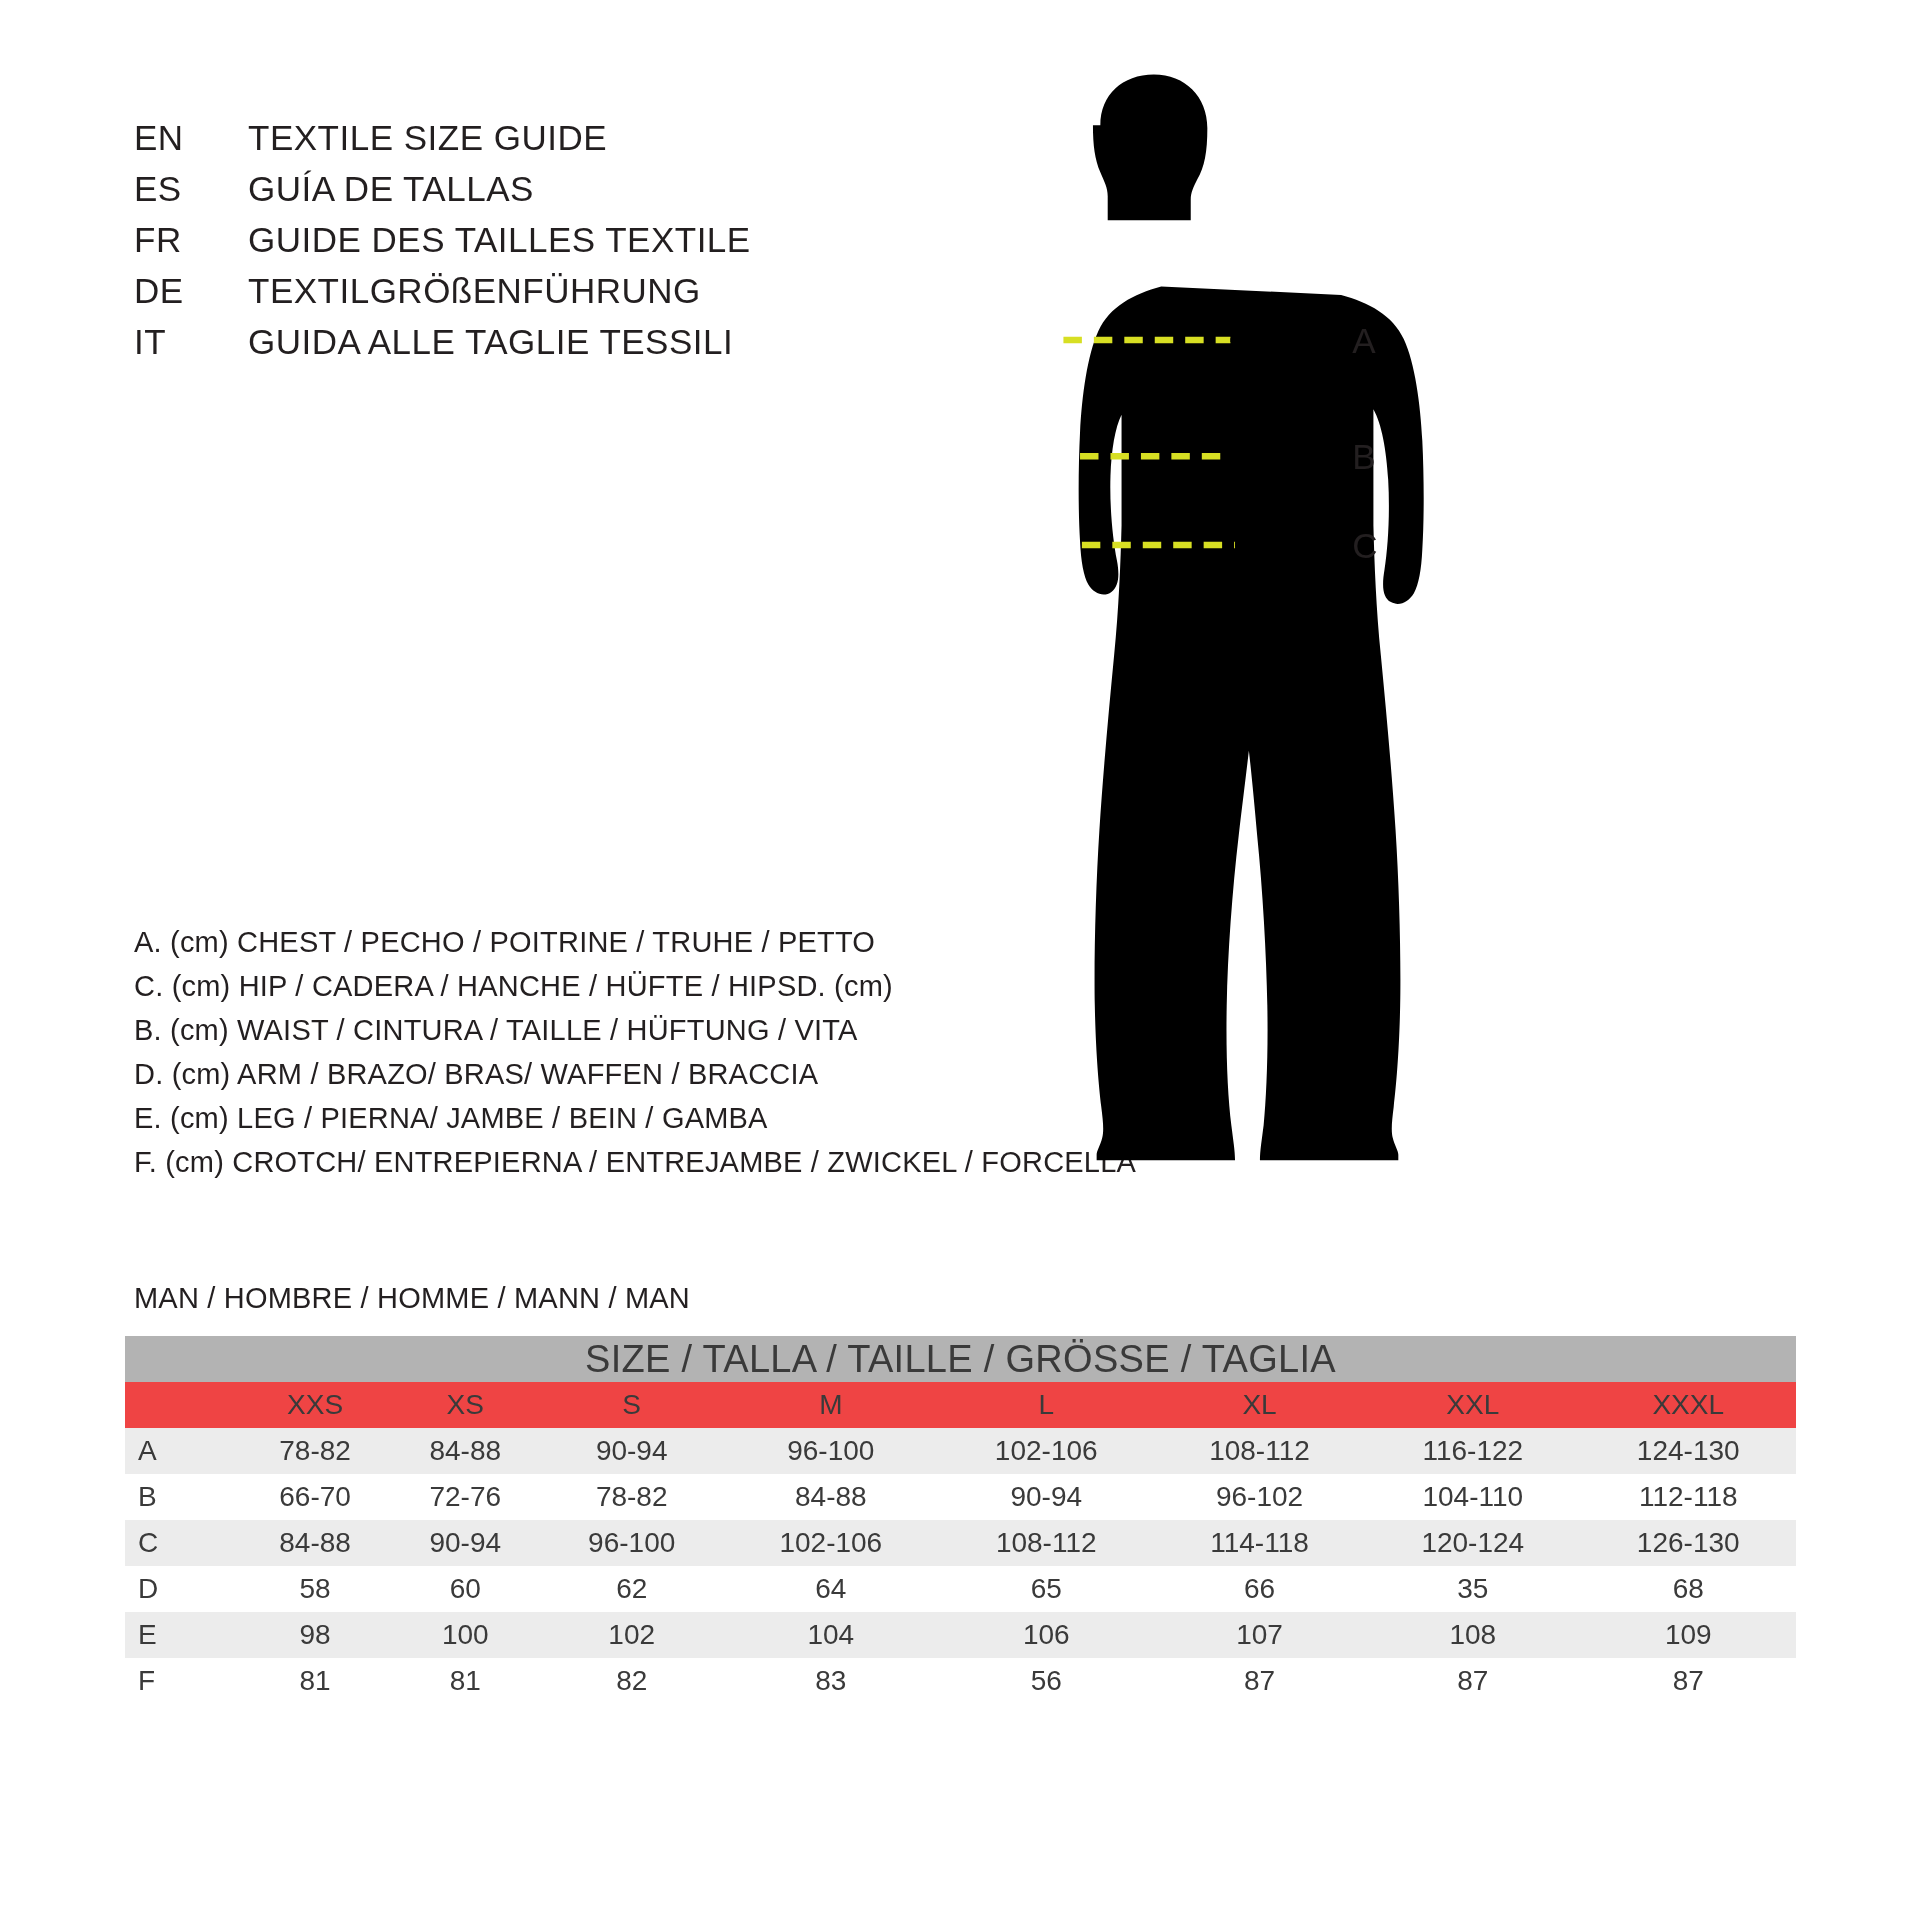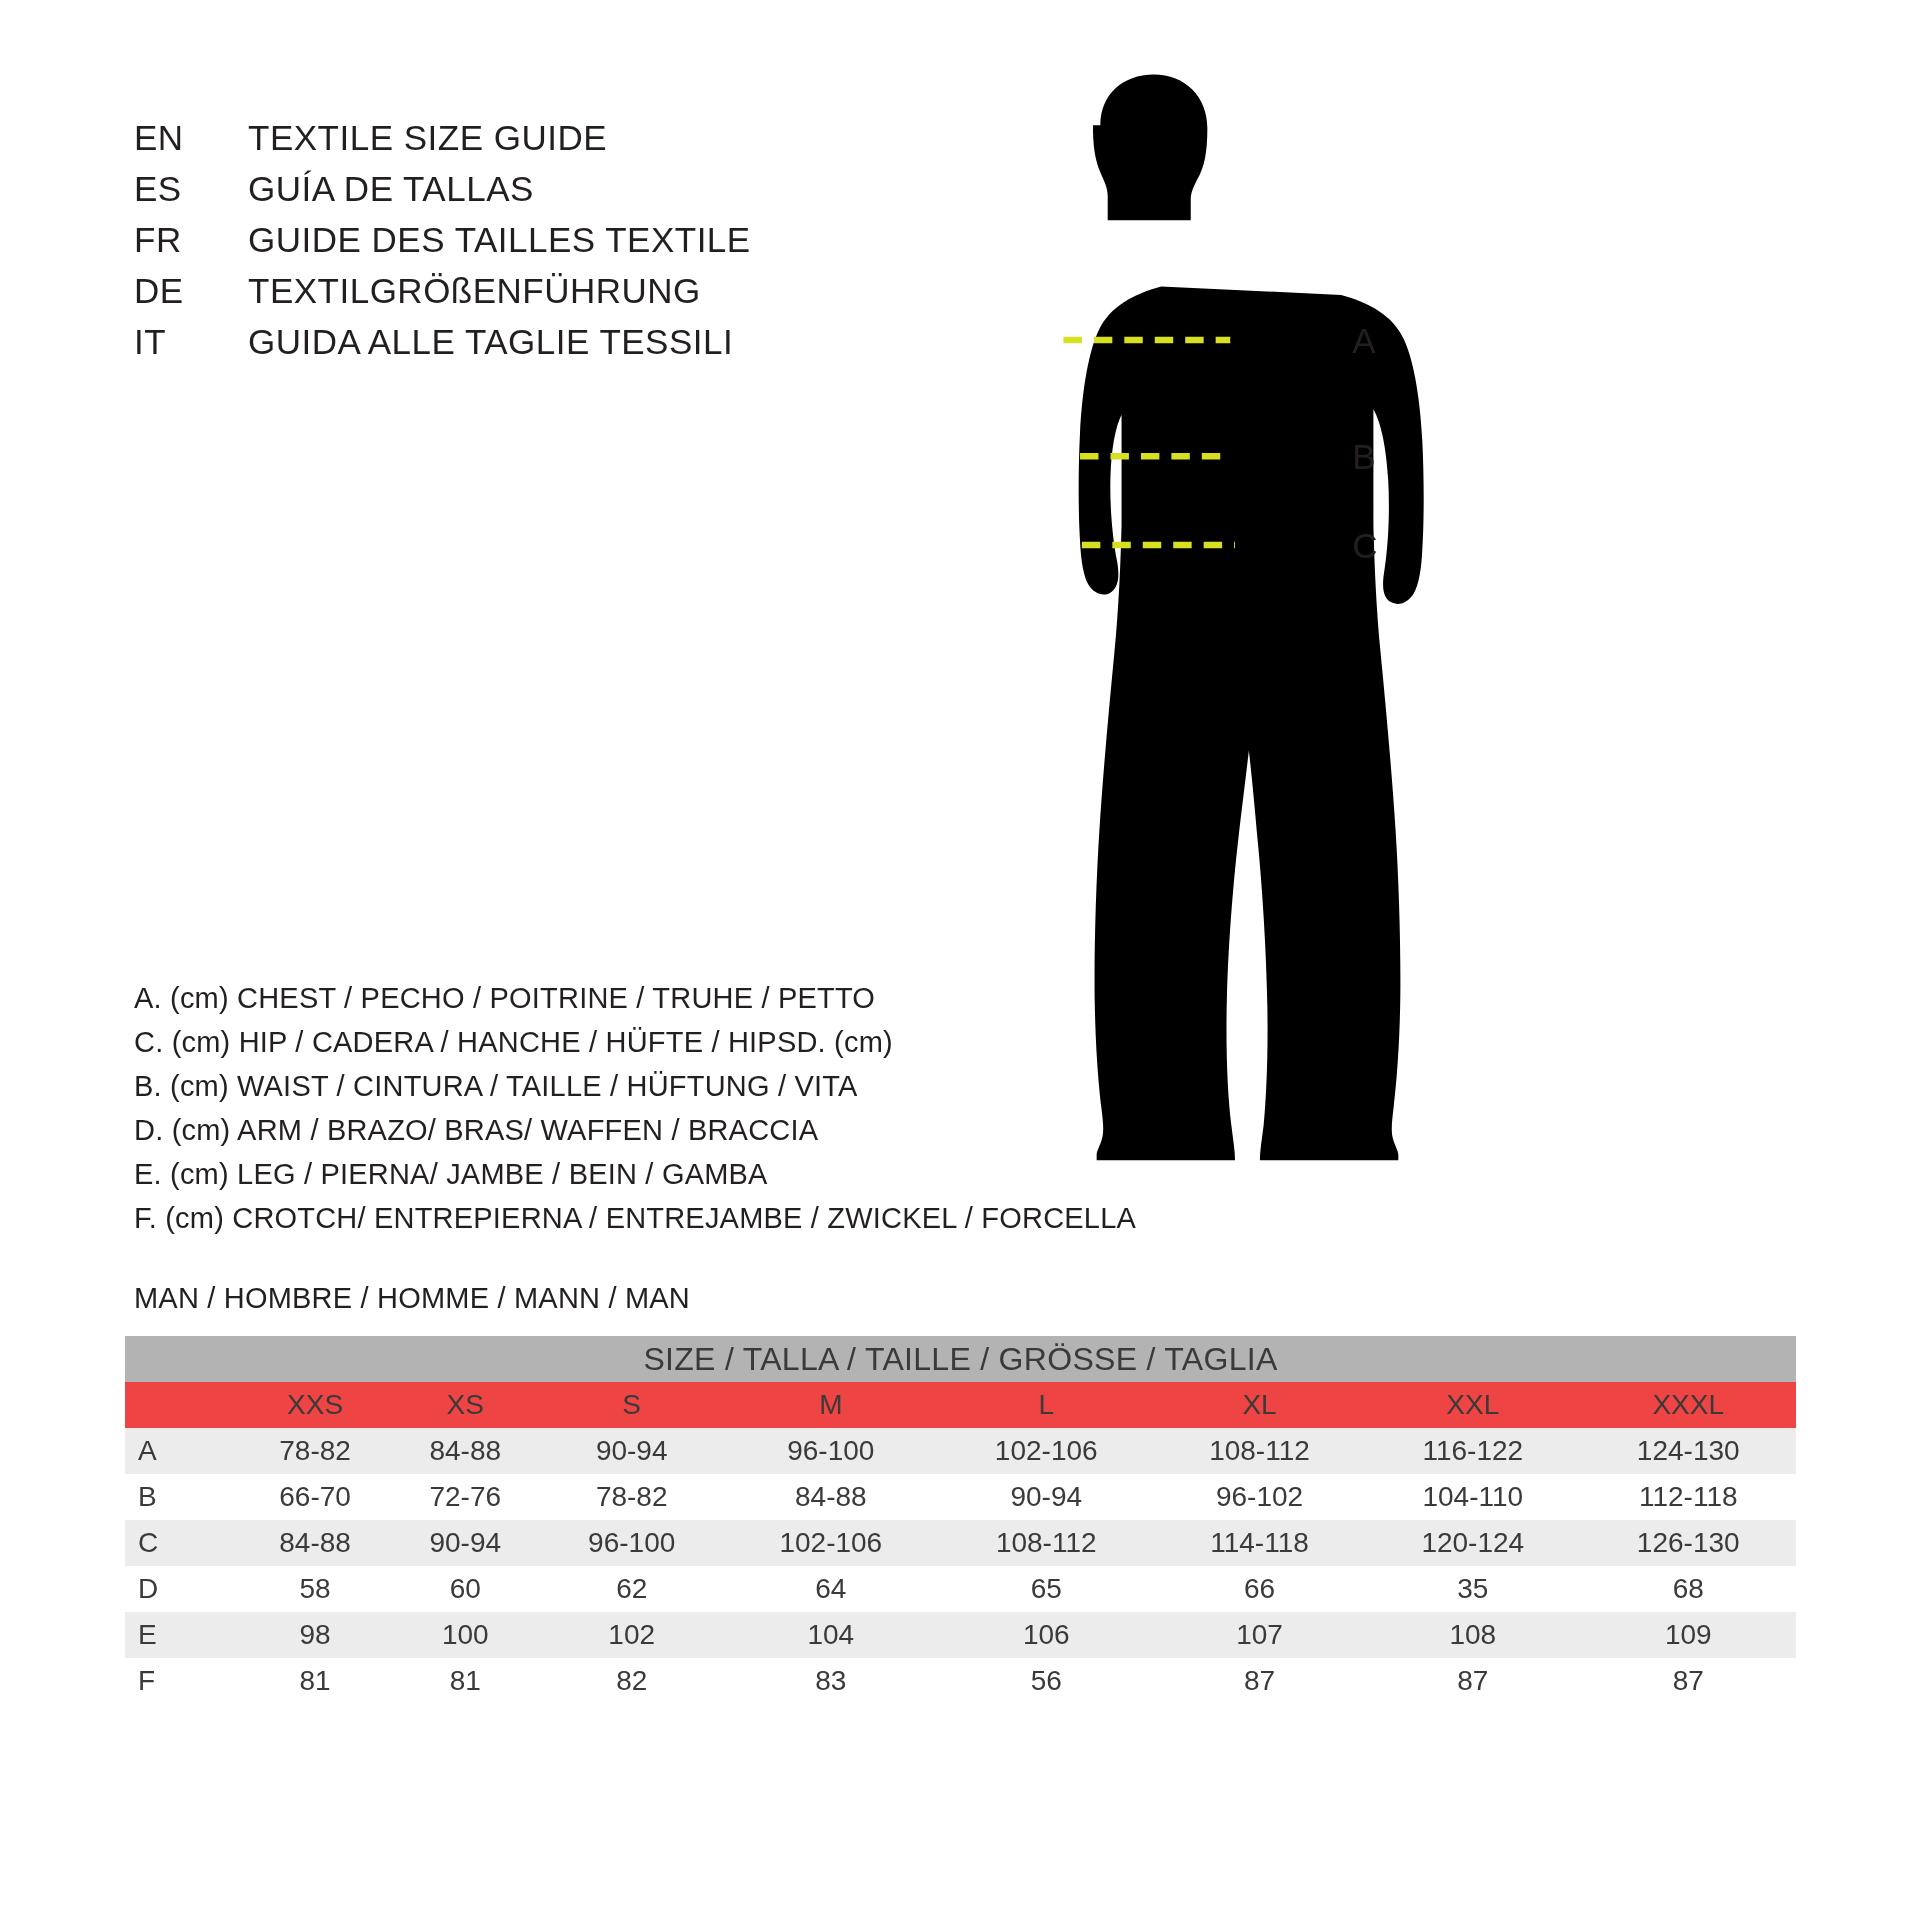--- a/index.html
+++ b/index.html
@@ -35,21 +35,21 @@
   .title-text {
     font-size: 35px;
     letter-spacing: 0.5px;
     white-space: nowrap;
   }
 
   
   #legend {
     position: absolute;
     left: 134px;
-    top: 982px;
+    top: 926px;
   }
   .legend-row {
     font-size: 29px;
     height: 44px;
     white-space: nowrap;
     letter-spacing: 0.2px;
   }
   #gender-label {
     position: absolute;
     left: 134px;
@@ -91,21 +91,21 @@
     padding-left: 13px;
     width: 102px;
     color: #3a3a3a;
   }
   tr.header-band td {
     background: #b3b3b3;
     text-align: left;
     padding-left: 13px;
     color: #3f3f3f;
     height: 50px;
-    font-size: 32px;
+    font-size: 38px;
     letter-spacing: 0.3px;
     margin-top: 16px;
   }
   tr.cols td { background: #ef4444; height: 48px; }
   tr.shaded td { background: #ececec; }
   tr.plain td { background: #ffffff; }
 </style>
 </head>
 <body>
 

